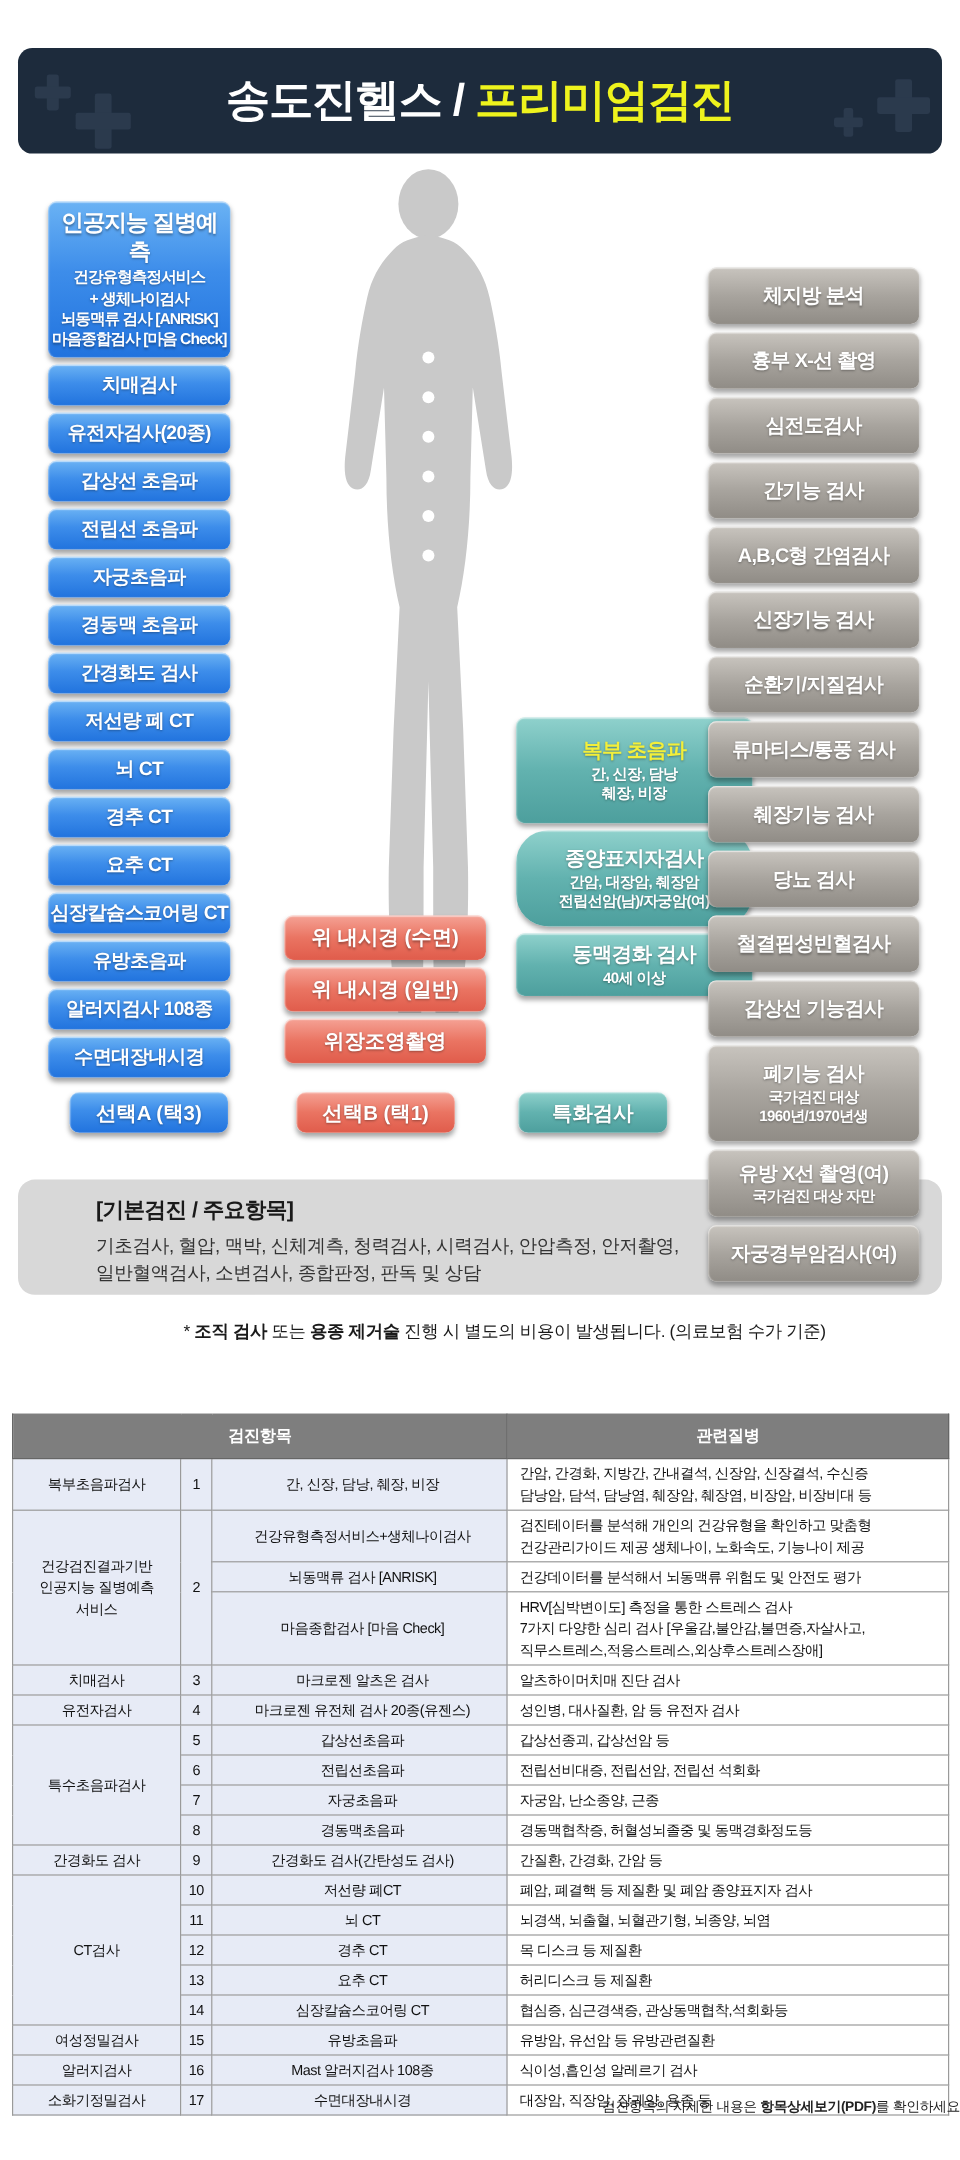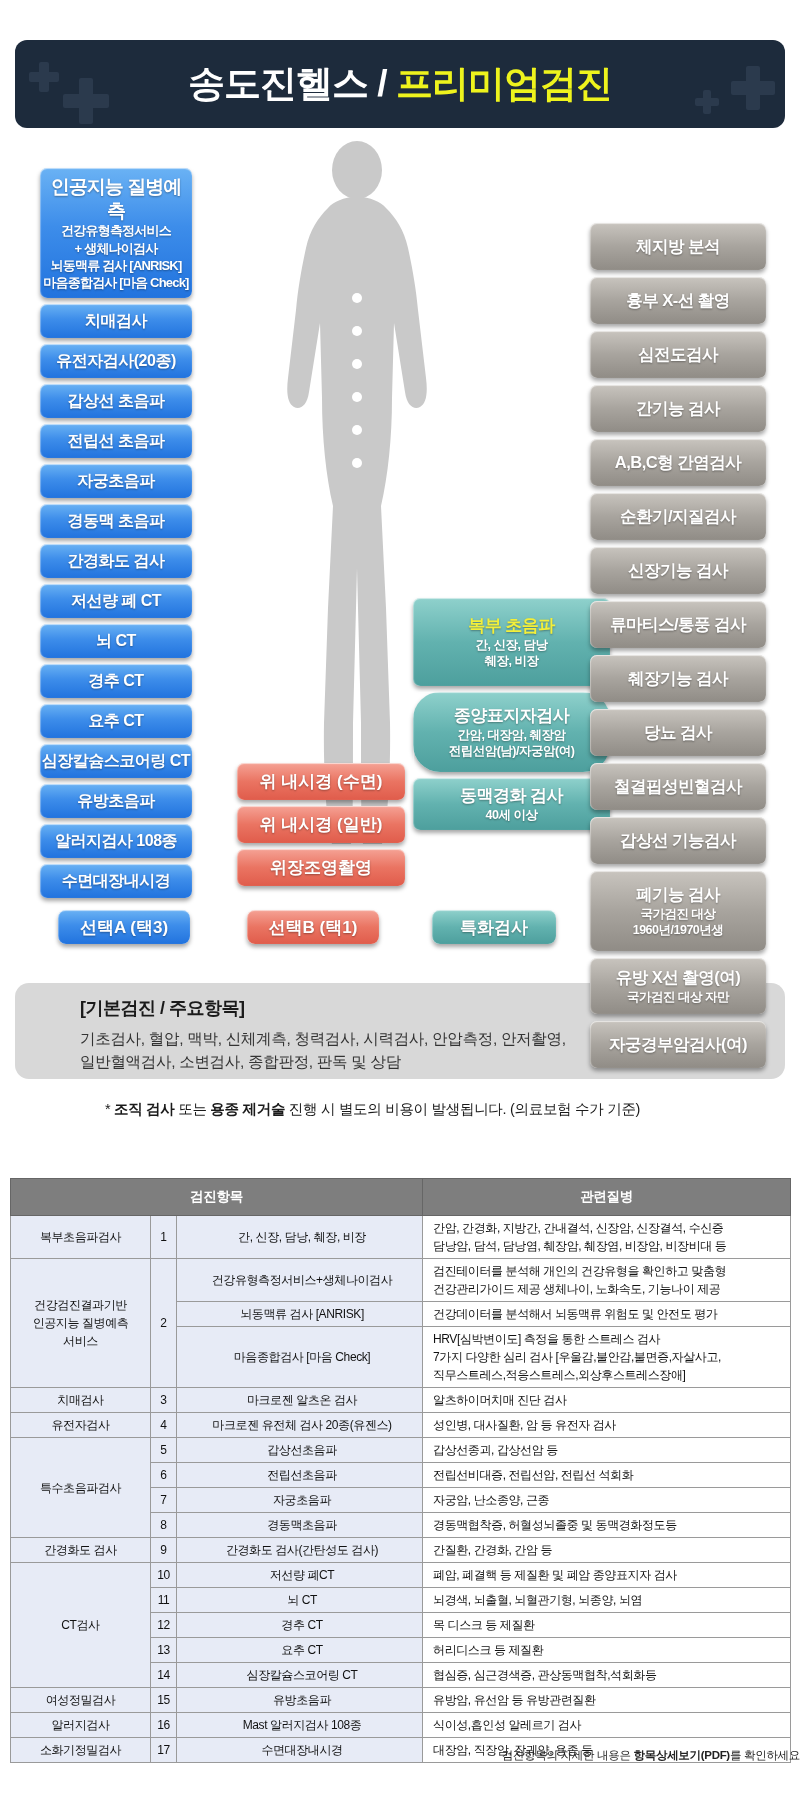--- a/index.html
+++ b/index.html
@@ -17,21 +17,21 @@
   .cross.c1{left:14px;top:22px;width:30px;height:30px;}
   .cross.c2{left:48px;top:38px;width:46px;height:46px;}
   .cross.c3{left:680px;top:50px;width:24px;height:24px;}
   .cross.c4{left:716px;top:26px;width:44px;height:44px;}
 
   
   .silhouette{position:absolute;left:248px;top:138px;width:218px;height:722px;z-index:0;}
   .col{position:absolute;display:flex;flex-direction:column;z-index:2;}
   .col-a{left:40px;top:168px;width:152px;gap:6px;}
   .col-b{left:237px;top:763px;width:168px;gap:6px;}
-  .col-c{left:413px;top:598px;width:197px;gap:6px;justify-content:flex-end;}
+  .col-c{left:430px;top:598px;width:197px;gap:6px;justify-content:flex-end;}
   .col-d{left:590px;top:223px;width:176px;gap:7px;}
 
   .btn{position:relative;border-radius:7px;display:flex;flex-direction:column;align-items:center;
        justify-content:center;color:#fff;font-weight:700;text-align:center;
        box-shadow:0 3px 4px rgba(0,0,0,.35);text-shadow:0 1px 2px rgba(0,0,0,.35);flex:none;}
   .btn::before{content:"";position:absolute;inset:0;border-radius:7px;
        box-shadow:inset 0 1px 1px rgba(255,255,255,.6),inset 1px 0 1px rgba(255,255,255,.3);}
   .b-blue{background:linear-gradient(180deg,#6ab2f4 0%,#3d8dea 45%,#2173de 100%);}
   .b-gray{background:linear-gradient(180deg,#c8c4be 0%,#a8a49e 50%,#908c86 100%);}
   .b-teal{background:linear-gradient(180deg,#8fd1cc 0%,#62b2af 50%,#4d9f9d 100%);}
@@ -55,21 +55,21 @@
   .lg-a{left:58px;width:132px;} .lg-b{left:247px;width:132px;}
   .lg-c{left:432px;width:124px;} .lg-d{left:618px;width:124px;}
 
   
   .basic-box{position:absolute;left:15px;top:983px;width:770px;height:96px;background:#d8d8d8;
              border-radius:14px;padding:13px 20px 0 65px;box-sizing:border-box;}
   .basic-box .bt{font-size:18px;font-weight:700;color:#1a1a1a;margin-bottom:7px;letter-spacing:-0.5px;}
   .basic-box .bl{font-size:15.5px;color:#333;line-height:1.5;letter-spacing:-0.3px;}
 
   
-  .note{position:absolute;top:1100px;left:0;width:745px;text-align:center;font-size:14.5px;color:#1a1a1a;letter-spacing:-0.3px;}
+  .note{position:absolute;top:1100px;left:0;width:745px;text-align:center;font-size:14.5px;color:#1a1a1a;letter-spacing:-0.3px;padding-left:48px;}
   .note b{font-weight:800;}
 
   
   .tbl-wrap{position:absolute;left:10px;top:1178px;width:780px;}
   table{width:100%;border-collapse:collapse;table-layout:fixed;}
   th{background:#7e7e7e;color:#fff;font-size:13.5px;font-weight:700;height:34px;border:1px solid #666;letter-spacing:-0.3px;}
   td{border:1px solid #9a9a9a;font-size:12px;color:#111;padding:3px 5px;line-height:1.5;letter-spacing:-0.4px;}
   .cg{background:#e7ebf6;text-align:center;white-space:pre-line;}
   .cn{background:#e7ebf6;text-align:center;}
   .ci{background:#e7ebf6;text-align:center;padding-left:10px;}
@@ -153,22 +153,22 @@
       <div class="s">40세 이상</div>
     </div>
   </div>
 
   <div class="col col-d">
     <div class="btn b-gray">체지방 분석</div>
     <div class="btn b-gray">흉부 X-선 촬영</div>
     <div class="btn b-gray">심전도검사</div>
     <div class="btn b-gray">간기능 검사</div>
     <div class="btn b-gray">A,B,C형 간염검사</div>
+    <div class="btn b-gray">신장기능 검사</div>
     <div class="btn b-gray">순환기/지질검사</div>
-    <div class="btn b-gray">신장기능 검사</div>
     <div class="btn b-gray">류마티스/통풍 검사</div>
     <div class="btn b-gray">췌장기능 검사</div>
     <div class="btn b-gray">당뇨 검사</div>
     <div class="btn b-gray">철결핍성빈혈검사</div>
     <div class="btn b-gray">갑상선 기능검사</div>
     <div class="btn b-gray btn-lung">
       <div class="t">폐기능 검사</div>
       <div class="s">국가검진 대상
 1960년/1970년생</div>
     </div>

